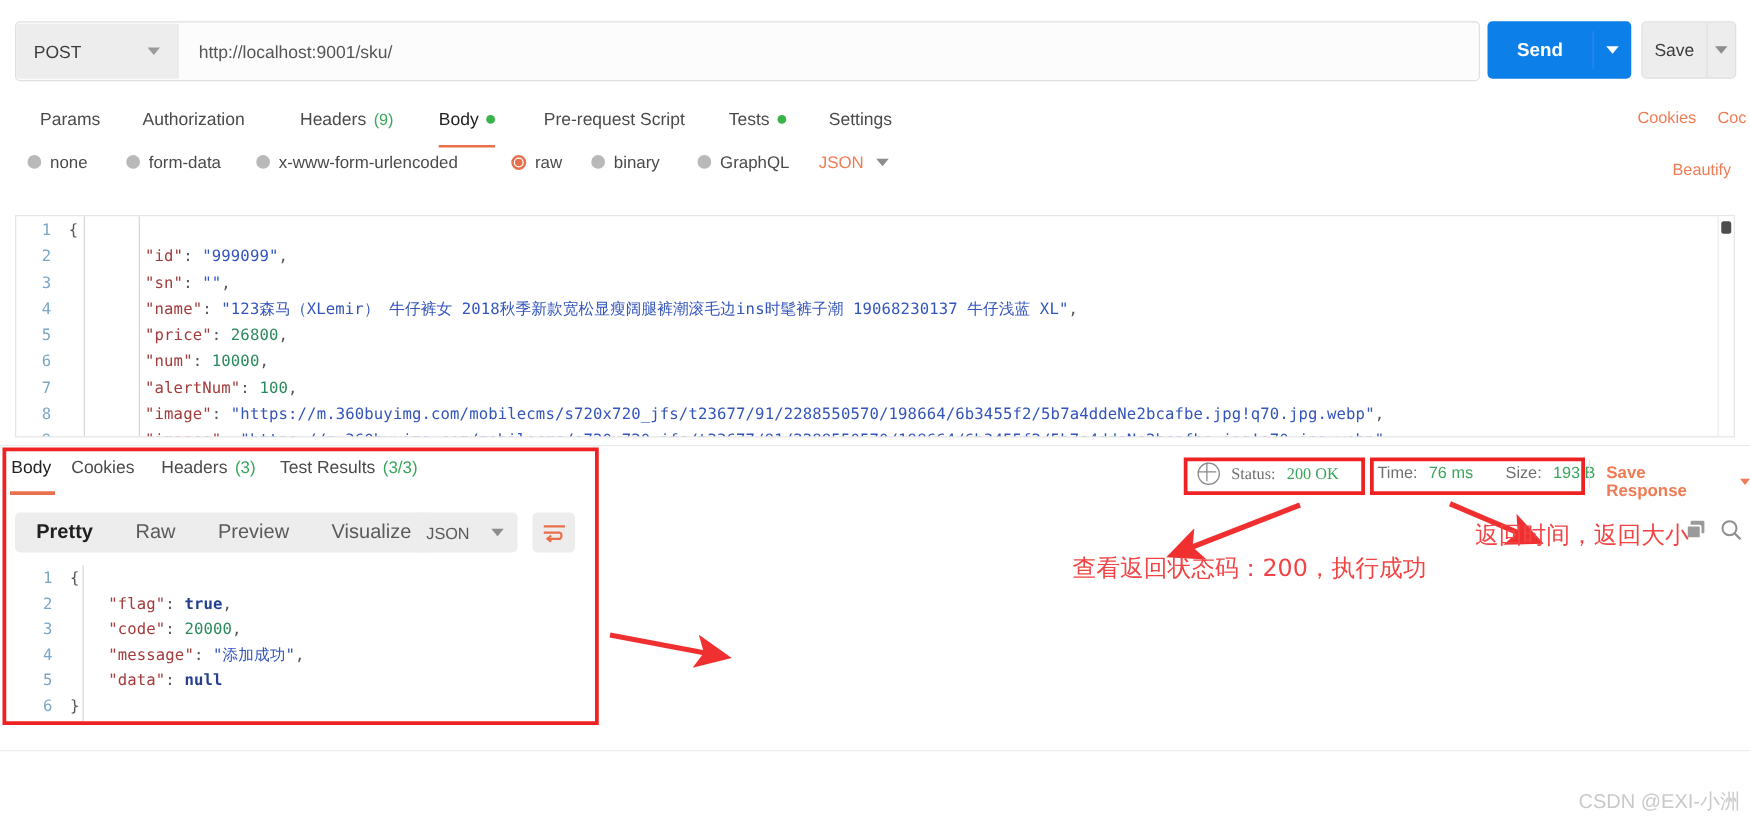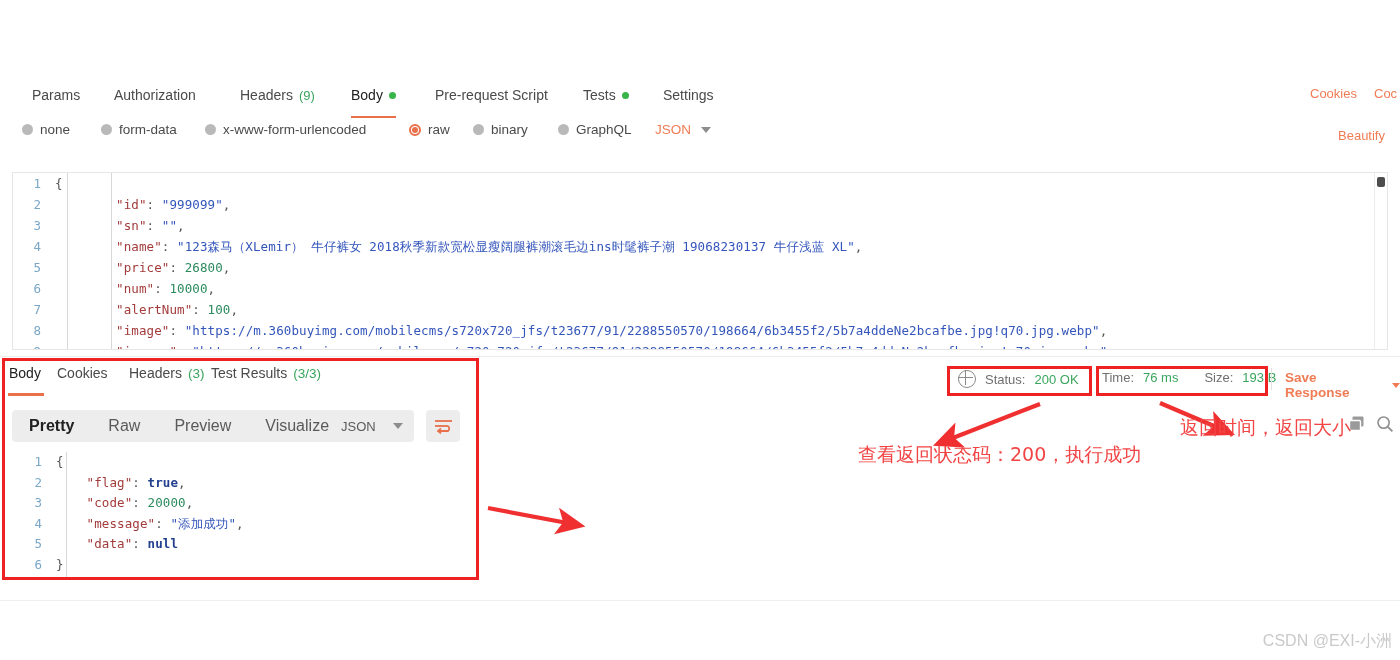--- a/index.html
+++ b/index.html
@@ -125,20 +125,45 @@
   .anno-svg{position:absolute;left:0;top:0;width:1400px;height:660px;pointer-events:none;}
 
   .watermark{position:absolute;right:8px;bottom:8px;font-size:16px;color:#c9c9c9;}
   .bottom-line{position:absolute;left:0;top:600px;width:1400px;height:1px;background:#eeeeee;}
 </style>
 </head>
 <body>
 
 <div class="app">
 
+  <div class="urlbar">
+    <div class="url-wrap">
+      <div class="method">
+        <span class="method-label">POST</span>
+        <span class="caret"></span>
+      </div>
+      <input class="url-input" type="text" value="http://localhost:9001/sku/" placeholder="Enter request URL" style="">
+    </div>
+
+    <div class="send-btn">
+      <span class="lbl">Send</span>
+      <span class="sep"></span>
+      <span class="send-caret">
+          <i></i>
+        </span>
+    </div>
+
+    <div class="save-btn">
+      <span class="lbl">Save</span>
+      <span class="sep"></span>
+      <span class="save-caret">
+          <i></i>
+        </span>
+    </div>
+  </div>
 
   <div class="req-tabs">
     <div class="tab" style="left:14px;">
         <span>Params</span>
       </div>
     <div class="tab" style="left:96px;">
         <span>Authorization</span>
       </div>
     <div class="tab" style="left:222px;">
         <span>Headers</span>
@@ -219,21 +244,21 @@
     <div class="rtab active" style="left:9px;">
         <span>Body</span>
       </div>
     <div class="rtab" style="left:57px;">
         <span>Cookies</span>
       </div>
     <div class="rtab" style="left:129px;">
         <span>Headers</span>
         <span class="cnt">(3)</span>
       </div>
-    <div class="rtab" style="left:211px;justify-content:center;">
+    <div class="rtab" style="left:224px;justify-content:center;">
         <span>Test Results</span>
         <span class="cnt">(3/3)</span>
       </div>
     <div class="rtab-underline"></div>
   </div>
 
   <div class="fmt-group">
     <div class="fmt active">Pretty</div>
     <div class="fmt">Raw</div>
     <div class="fmt">Preview</div>
@@ -257,21 +282,21 @@
     <div id="resp-lines">
         <div class="code-line"><span class="ln">1</span><span class="codetxt"><span class="p">{</span></span></div>
         <div class="code-line"><span class="ln">2</span><span class="codetxt"><span class="p">    </span><span class="k">"flag"</span><span class="p">: </span><span class="b">true</span><span class="p">,</span></span></div>
         <div class="code-line"><span class="ln">3</span><span class="codetxt"><span class="p">    </span><span class="k">"code"</span><span class="p">: </span><span class="n">20000</span><span class="p">,</span></span></div>
         <div class="code-line"><span class="ln">4</span><span class="codetxt"><span class="p">    </span><span class="k">"message"</span><span class="p">: </span><span class="s">"添加成功"</span><span class="p">,</span></span></div>
         <div class="code-line"><span class="ln">5</span><span class="codetxt"><span class="p">    </span><span class="k">"data"</span><span class="p">: </span><span class="b">null</span></span></div>
         <div class="code-line"><span class="ln">6</span><span class="codetxt"><span class="p">}</span></span></div>
       </div>
   </div>
 
-  <div class="status-cluster" style="left:958px;">
+  <div class="status-cluster" style="left:958px;font-family:Liberation Serif, serif;">
     <span class="globe"></span>
     <span class="stat-lbl">Status:</span>
     <span class="stat-val">200 OK</span>
   </div>
   <div class="status-cluster" style="left:1102px;">
     <span class="stat-lbl">Time:</span>
     <span class="stat-val">76 ms</span>
     <span style="width:8px"></span>
     <span class="stat-lbl">Size:</span>
     <span class="stat-val">193 B</span>

